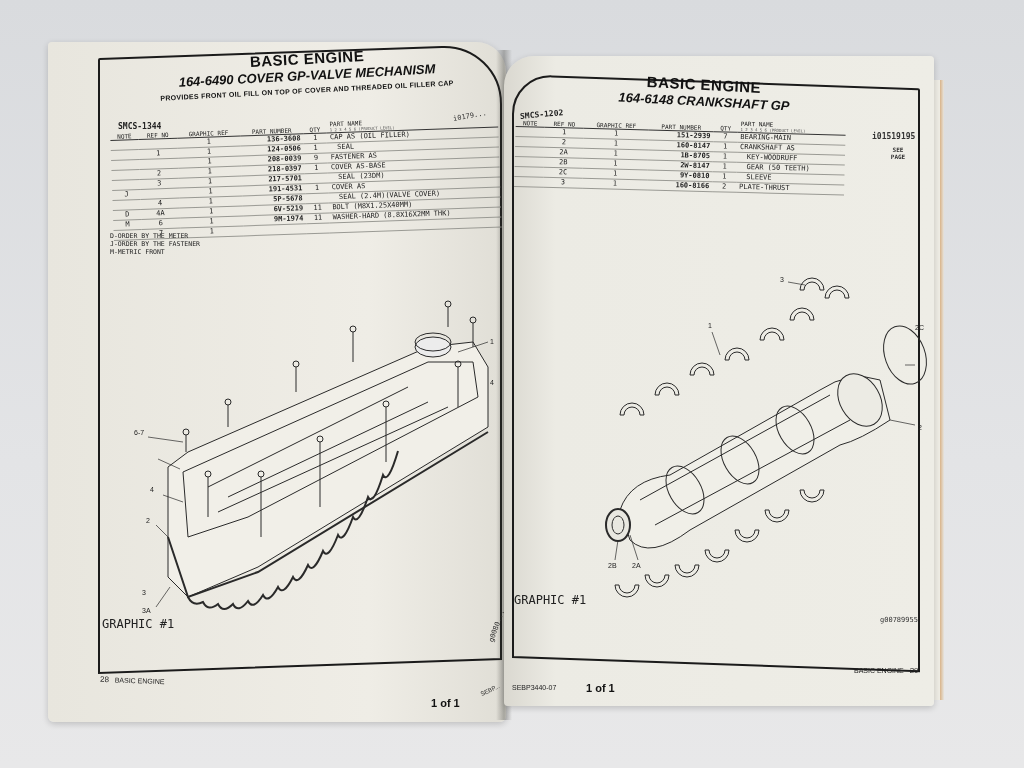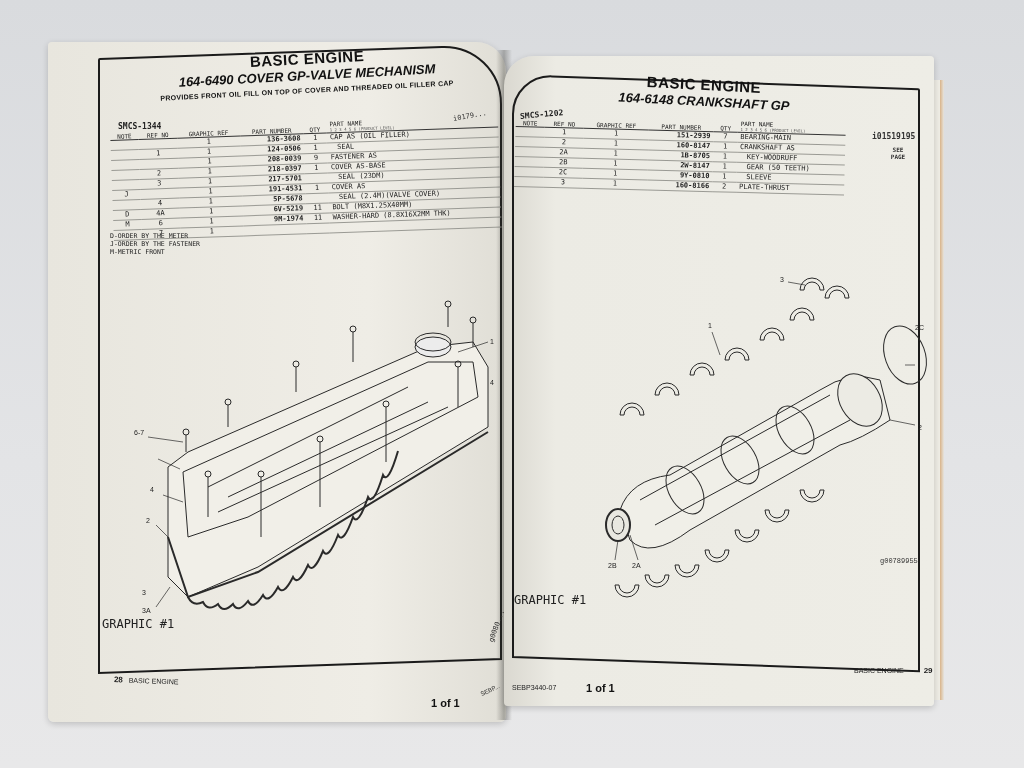--- a/index.html
+++ b/index.html
@@ -44,21 +44,21 @@
   table.parts td { padding:0 3px; height:9px; line-height:9px; border-bottom:1px solid #9a9a94; white-space:nowrap; }
   table.parts td.c { text-align:center; }
   table.parts td.pn { text-align:right; font-weight:bold; }
   table.parts td.indent { padding-left:10px; }
   .pn-sub { font-size:4px; display:block; line-height:5px; color:#555; }
 
   .notes { position:absolute; font-family:"DejaVu Sans Mono", monospace; font-size:6.5px; color:#222; line-height:8px; }
 
   .graphic-label { position:absolute; font-family:"DejaVu Sans Mono", monospace; font-size:12px; color:#222; }
   .footer-txt { position:absolute; font-family:"Liberation Sans", sans-serif; font-size:7px; color:#222; }
-  .pageno { font-weight:bold; font-size:8px;margin-left:14px; }
+  .pageno { font-weight:normal; font-size:8px; }
   .of { position:absolute; font-family:"Liberation Sans", sans-serif; font-weight:bold; font-size:11px; color:#111; }
 
   svg.illus { position:absolute; }
   .callout { font-family:"Liberation Sans", sans-serif; font-size:7px; fill:#222; }
   .gutter { position:absolute; left:496px; top:50px; width:16px; height:670px;
     background: linear-gradient(90deg, rgba(0,0,0,0) 0%, rgba(60,60,55,0.35) 50%, rgba(0,0,0,0) 100%); }
 </style>
 </head>
 <body>
 
@@ -352,21 +352,21 @@
       <line x1="70" y1="265" x2="78" y2="290" stroke-width="0.7"></line>
     </g>
     <text class="callout" x="220" y="12">3</text>
     <text class="callout" x="148" y="58">1</text>
     <text class="callout" x="355" y="60">2C</text>
     <text class="callout" x="358" y="160">2</text>
     <text class="callout" x="48" y="298">2B</text>
     <text class="callout" x="72" y="298">2A</text>
   </svg>
 
-  <div class="illus-code" style="left:376px;top:501px;font-family:Liberation Mono, monospace;">g00789955</div>
+  <div class="illus-code" style="left:376px;top:560px;">g00789955</div>
   <div class="graphic-label" style="left:10px;top:537px;">GRAPHIC #1</div>
 
   <div class="footer-txt" style="left:350px;top:610px;">
     <span>BASIC ENGINE</span>
     &nbsp;
     <span class="pageno">29</span>
   </div>
   <div class="footer-txt" style="left:8px;top:628px;">SEBP3440-07</div>
   <div class="of" style="left:82px;top:626px;">1 of 1</div>
 </div>

